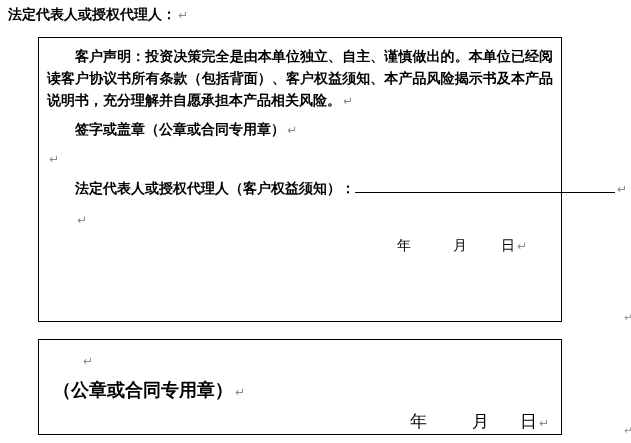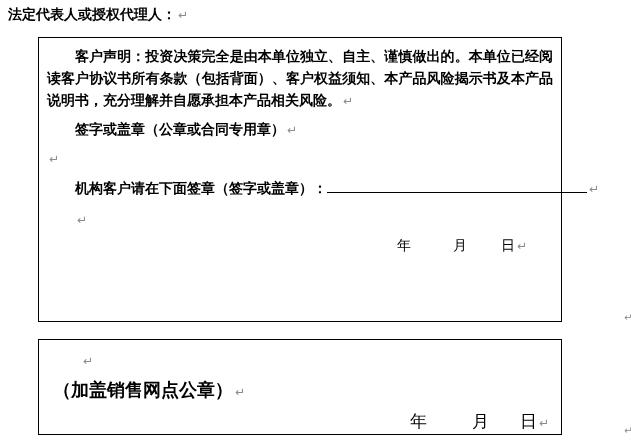--- a/index.html
+++ b/index.html
@@ -66,37 +66,37 @@
   <p class="para decl">
     <span>客户声明：投资决策完全是由本单位独立、自主、谨慎做出的。本单位已经阅读客户协议书所有条款（包括背面）、客户权益须知、本产品风险揭示书及本产品说明书，充分理解并自愿承担本产品相关风险。</span><span class="pilcrow">↵</span>
   </p>
   <div class="para seal">
     <span>签字或盖章（公章或合同专用章）</span><span class="pilcrow">↵</span>
   </div>
   <div class="para blank1">
     <span class="pilcrow">↵</span>
   </div>
   <div class="para legal">
-    <span>机构客户请在下面签章（签字或盖章）：</span><span class="sig-line"></span><span class="pilcrow">↵</span>
+    <span>法定代表人或授权代理人（客户权益须知）：</span><span class="sig-line"></span><span class="pilcrow">↵</span>
   </div>
   <div class="para blank2">
     <span class="pilcrow">↵</span>
   </div>
   <div class="para dateline">
     <span>年</span><span class="gap3">月</span><span class="gap2">日</span><span class="pilcrow">↵</span>
   </div>
 </div>
 
 <span class="t-end t-end1">↵</span>
 
 <div class="box box2">
   <div class="para b2blank">
     <span class="pilcrow">↵</span>
   </div>
   <div class="caption">
-    <span>（加盖销售网点公章）</span><span class="pilcrow">↵</span>
+    <span>（公章或合同专用章）</span><span class="pilcrow">↵</span>
   </div>
   <div class="dateline2">
     <span>年</span><span class="gapA">月</span><span class="gapB">日</span><span class="pilcrow">↵</span>
   </div>
 </div>
 
 <span class="t-end t-end2">↵</span>
 
 </body></html>

